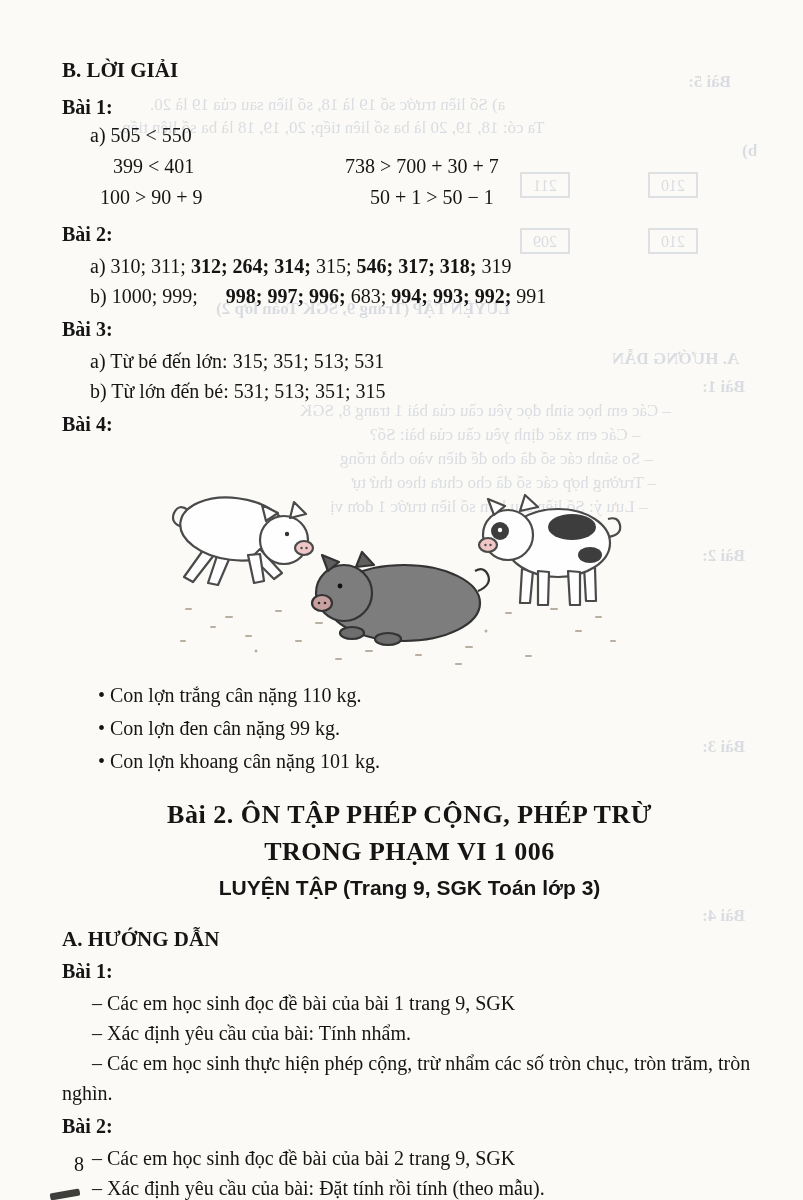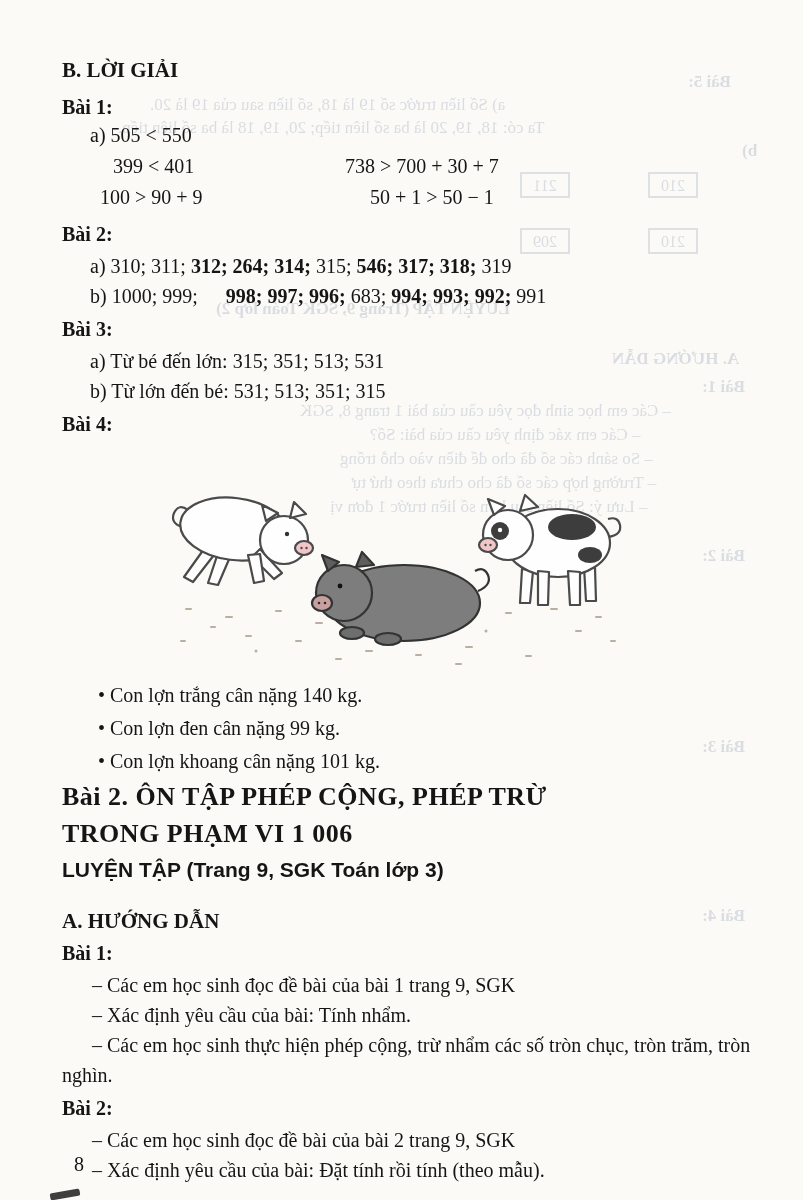--- a/index.html
+++ b/index.html
@@ -22,21 +22,21 @@
   .ind{padding-left:28px}
   .b1grid{position:relative;height:92px;font-size:20px}
   .b1grid span{position:absolute;white-space:nowrap}
   .p-r1a{left:28px;top:0}.p-r1b{left:206px;top:0}
   .p-r2a{left:51px;top:31px}.p-r2b{left:283px;top:31px}
   .p-r3a{left:38px;top:62px}.p-r3b{left:308px;top:62px}
   .pigs{margin:2px 0 6px 94px;line-height:0}
   .bullets{margin:2px 0 0 36px;padding:0;list-style:none}
   .bullets li{font-size:20px;line-height:33px}
   .bullets li::before{content:"\2022\00a0";}
-  .title-block{text-align:left;}
+  .title-block{text-align:center;margin-top:18px}
   .t1{font-size:26px;font-weight:700;line-height:37px;letter-spacing:.5px}
   .tsub{font-family:"Liberation Sans",sans-serif;font-size:21px;font-weight:700;line-height:35px}
   .para{font-size:20px;line-height:30px;margin:0;text-indent:30px}
   .pageno{position:absolute;left:74px;bottom:24px;font-size:20px}
   .artifact{position:absolute;left:50px;bottom:2px;width:30px;height:7px;background:#1c1c1c;
             transform:rotate(-10deg);border-radius:2px;opacity:.85}
 </style>
 </head>
 <body>
 
@@ -141,21 +141,21 @@
           <circle cx="344" cy="90" r="9" fill="#3d3d3d" stroke="none"></circle>
           <circle cx="344" cy="89" r="2.2" fill="#fff" stroke="none"></circle>
           <ellipse cx="332" cy="104" rx="9" ry="7" fill="#f0c6c6"></ellipse>
           <circle cx="329.5" cy="104" r="1.2" fill="#4a4a4a" stroke="none"></circle>
           <circle cx="334.5" cy="104" r="1.2" fill="#4a4a4a" stroke="none"></circle>
         </g>
       </svg>
     </div>
 
     <ul class="bullets">
-      <li>Con lợn trắng cân nặng 140 kg.</li>
+      <li>Con lợn trắng cân nặng 110 kg.</li>
       <li>Con lợn đen cân nặng 99 kg.</li>
       <li>Con lợn khoang cân nặng 101 kg.</li>
     </ul>
 
     <div class="title-block">
       <div class="t1">Bài 2. ÔN TẬP PHÉP CỘNG, PHÉP TRỪ</div>
       <div class="t1">TRONG PHẠM VI 1 006</div>
       <div class="tsub">LUYỆN TẬP (Trang 9, SGK Toán lớp 3)</div>
     </div>
 

